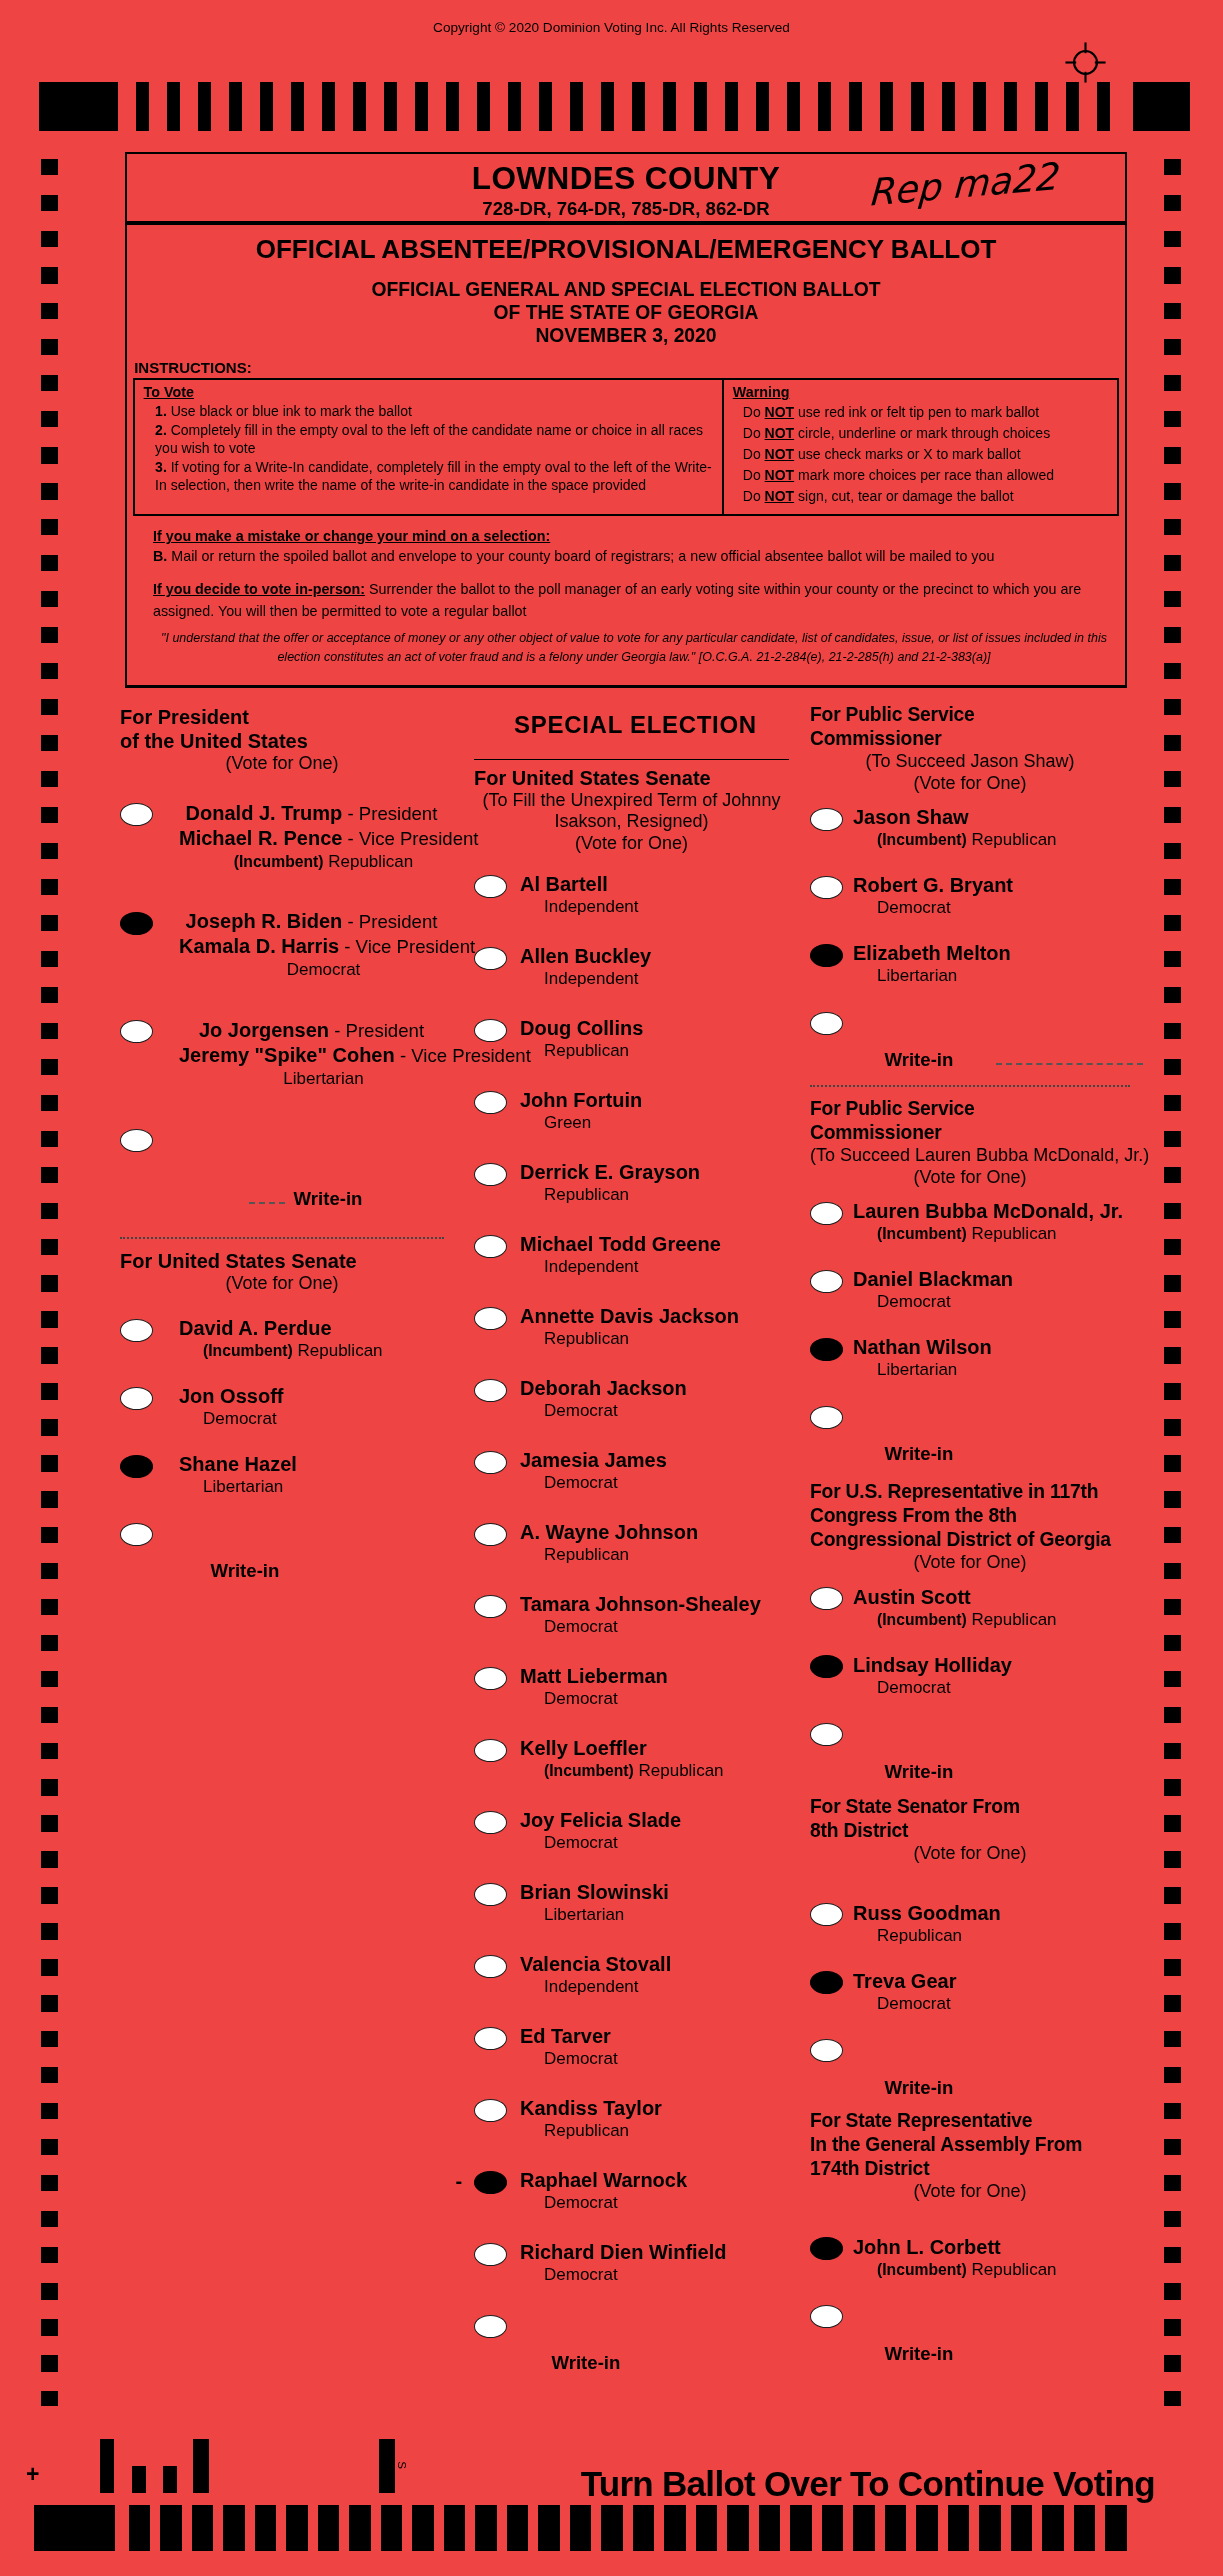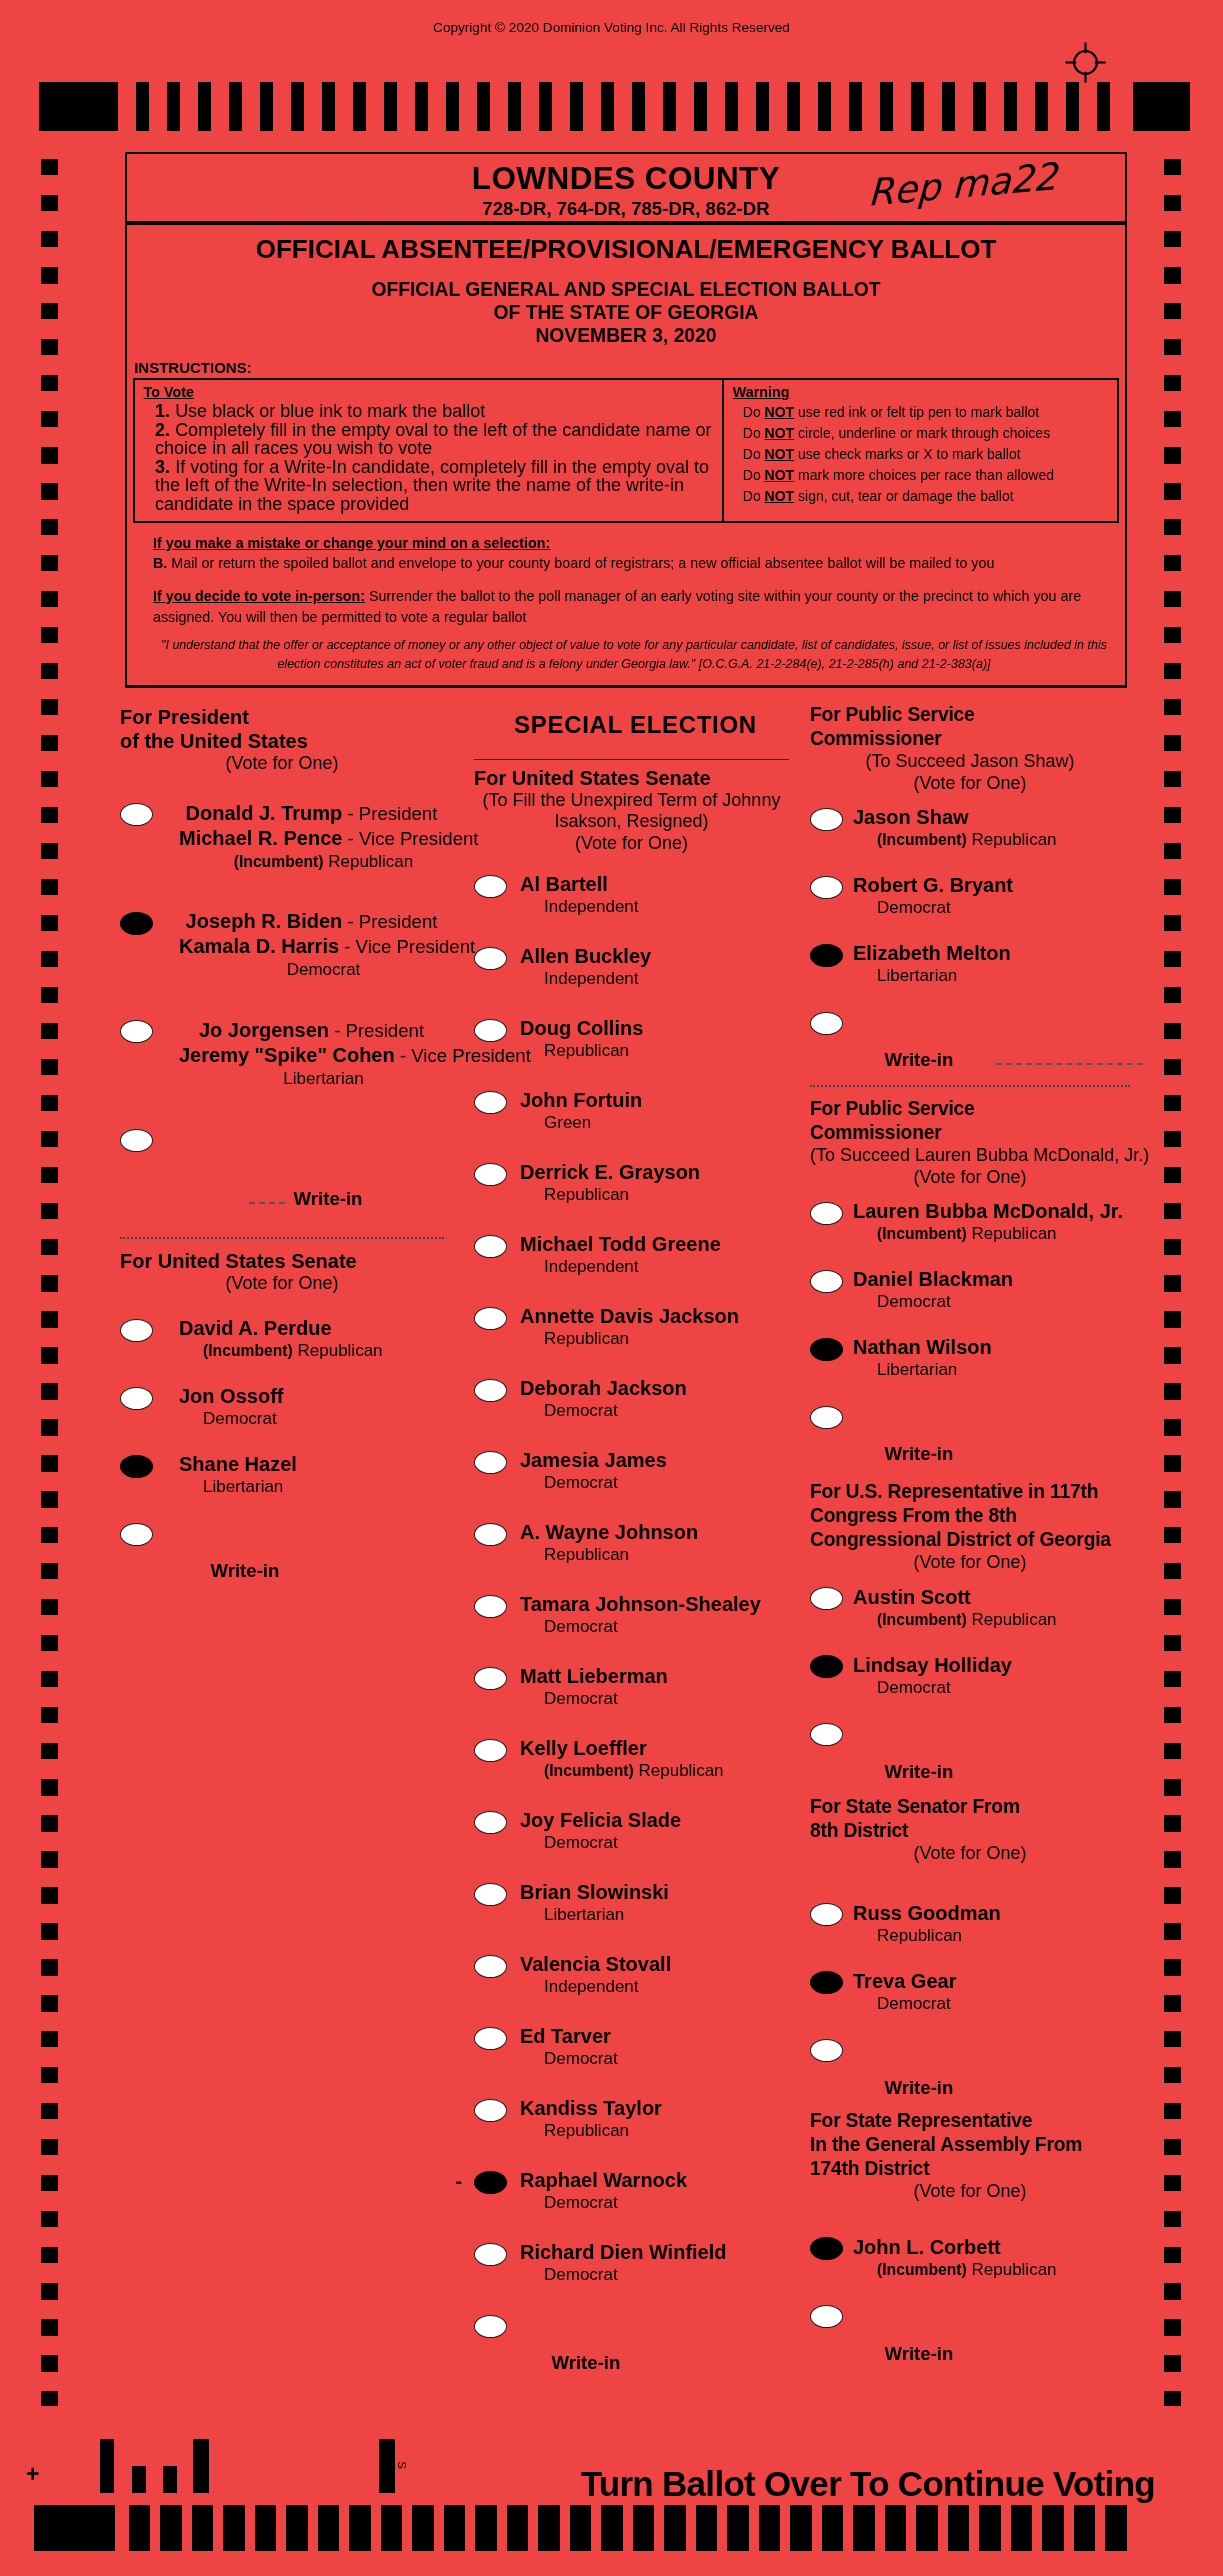--- a/index.html
+++ b/index.html
@@ -30,21 +30,21 @@
   #handwriting{position:absolute;right:64px;top:8.6px;font-size:37px;font-style:italic;
      font-family:"DejaVu Sans", sans-serif;transform:rotate(-5deg) skewX(-10deg);font-weight:500;}
   #title1{text-align:center;font-size:26px;font-weight:bold;margin-top:10px;line-height:29px;}
   .t2{text-align:center;font-size:19.3px;font-weight:bold;line-height:23px;}
   .t2.first{margin-top:14.3px;}
   #instr-label{font-size:15px;font-weight:bold;margin:11.5px 0 2.1px 7.2px;}
   #instr-table{margin:0 6px;border:2.1px solid #000;display:flex;box-sizing:border-box;}
   .tv-cell{width:60%;border-right:2.1px solid #000;padding:3.6px 7.2px 7.2px 8.6px;box-sizing:border-box;}
   .warn-cell{width:40%;padding:3.6px 5.7px 7.2px 8.6px;box-sizing:border-box;}
   .cell-head{font-size:14.3px;font-weight:bold;text-decoration:underline;line-height:18.6px;}
-  .tv-item{font-size:18px;line-height:18.6px;padding-left:11.5px;}
+  .tv-item{font-size:14px;line-height:18.6px;padding-left:11.5px;}
   .tv-item .num{font-weight:bold;}
   .warn-item{font-size:14px;line-height:21px;padding-left:10px;}
   .warn-item .u{font-weight:bold;text-decoration:underline;}
   #mistake{padding:10px 10px 0 26px;font-size:14.3px;}
   .m-head{font-weight:bold;text-decoration:underline;line-height:20px;}
   .m-item{line-height:21.5px;}
   .m-item.a{margin-top:10px;}
   .m-item.inperson{margin-top:11.5px;}
   .mb{font-weight:bold;}
   .mbu{font-weight:bold;text-decoration:underline;}

